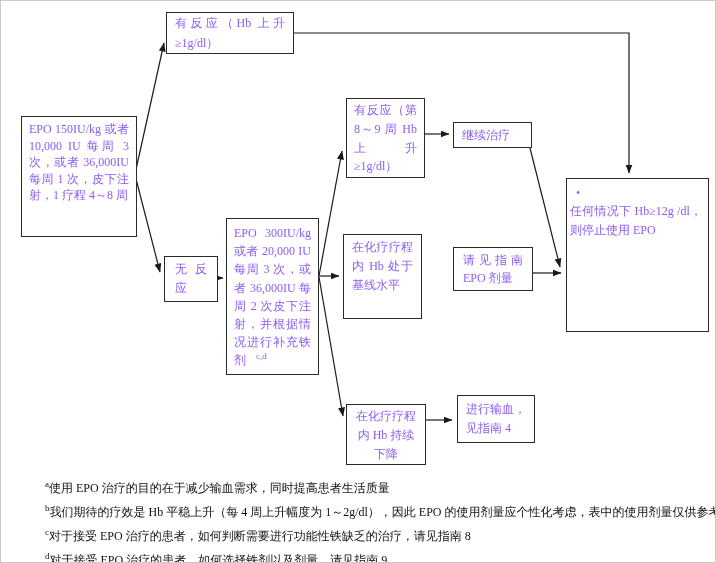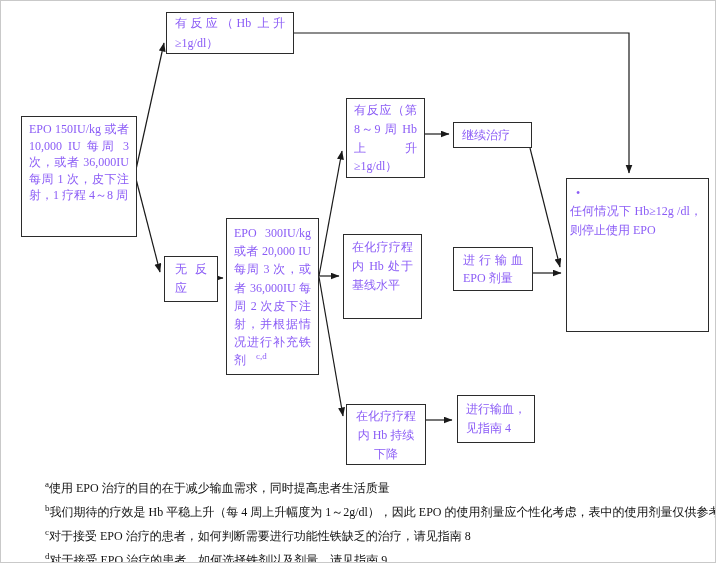--- a/index.html
+++ b/index.html
@@ -108,21 +108,21 @@
 
   <div class="node n-continue">
     <span>继续治疗</span>
   </div>
 
   <div class="node n-baseline">
     <span>在化疗疗程内 Hb 处于基线水平</span>
   </div>
 
   <div class="node n-increase">
-    <span>进行输血 EPO 剂量</span>
+    <span>请见指南 EPO 剂量</span>
   </div>
 
   <div class="node n-declining">
     <span>在化疗疗程内 Hb 持续下降</span>
   </div>
 
   <div class="node n-transfusion">
     <span>进行输血，见指南 4</span>
   </div>
 

